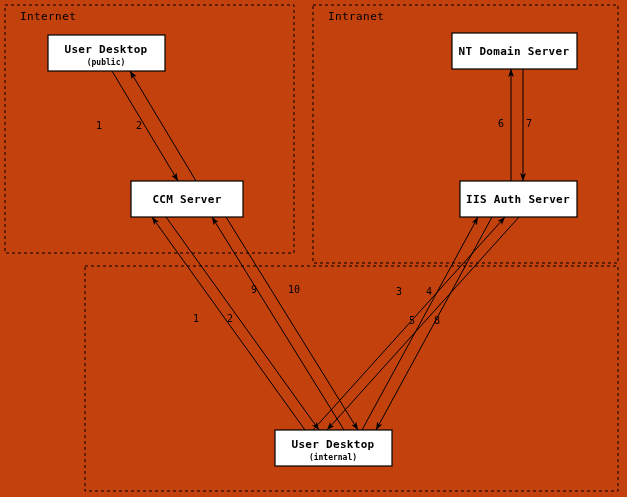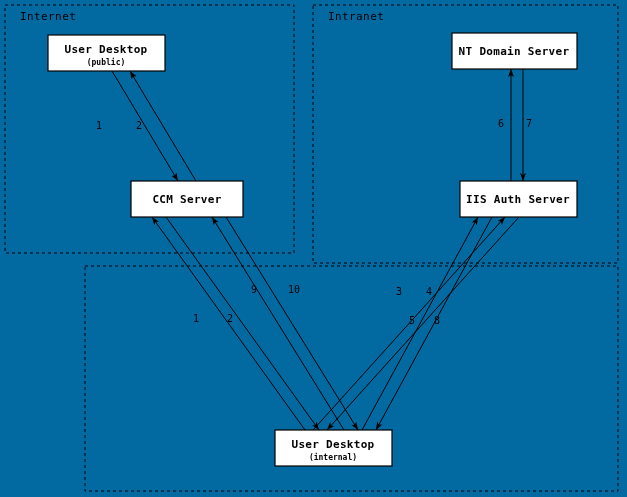--- a/index.html
+++ b/index.html
@@ -4,21 +4,21 @@
 <style>
   html, body {
     margin: 0;
     padding: 0;
     background: #ffffff;
   }
   #diagram-root {
     position: relative;
     width: 627px;
     height: 497px;
-    background: #0369a1;
+    background: #c2410c;
     font-family: "DejaVu Sans Mono", "Liberation Mono", monospace;
     overflow: hidden;
   }
   svg.diagram-canvas {
     position: absolute;
     left: 0;
     top: 0;
     width: 627px;
     height: 497px;
     display: block;

